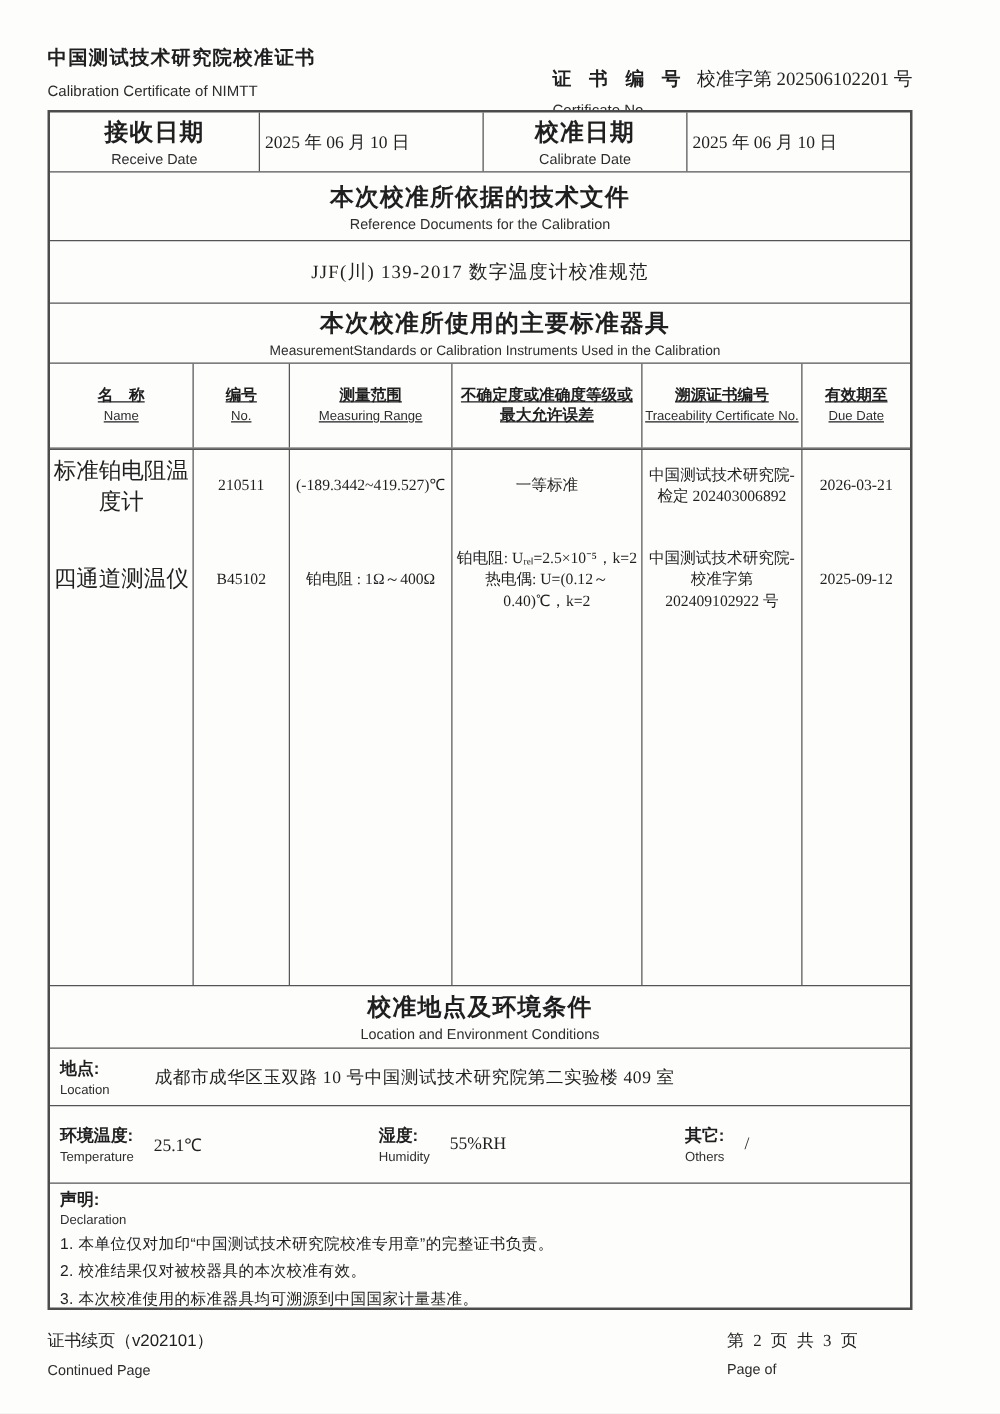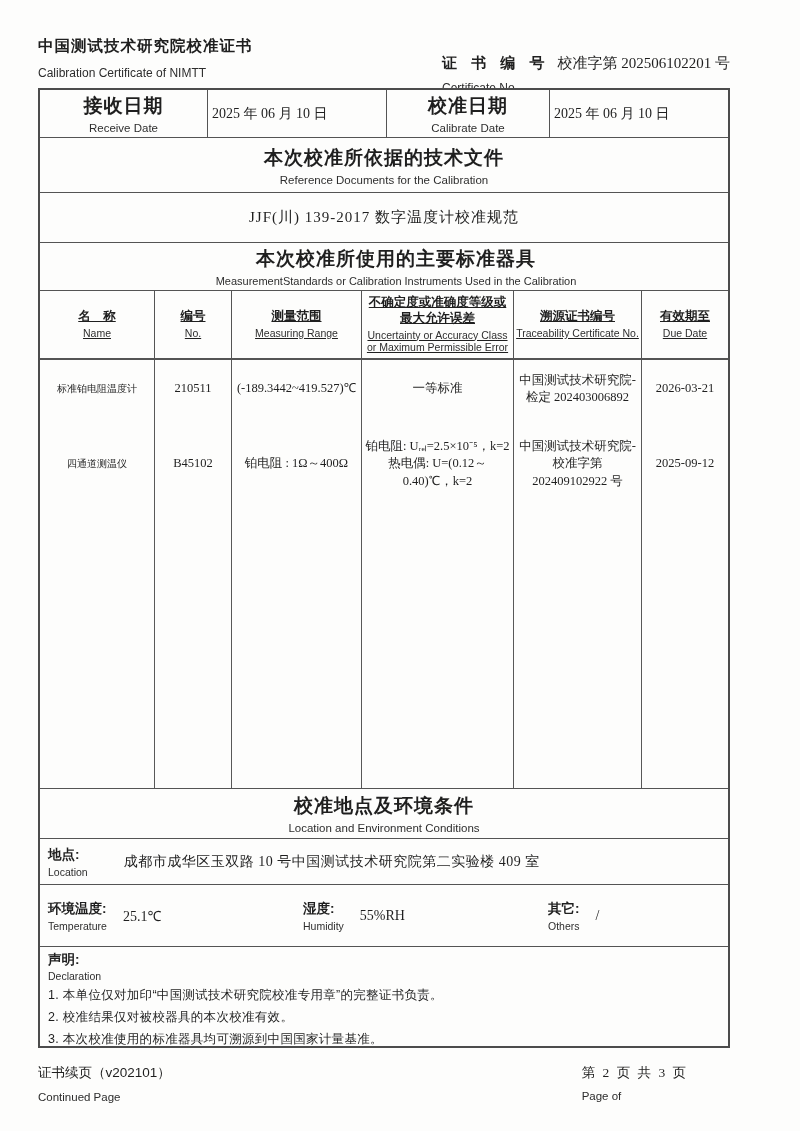--- a/index.html
+++ b/index.html
@@ -43,21 +43,21 @@
   .std-head .hcell { border-right:1px solid #545454; display:flex; flex-direction:column; justify-content:center; align-items:center; text-align:center; padding:1px 2px;text-decoration:underline; }
   .std-head .hcell:last-child { border-right:none; }
   .std-head .cn { font-size:12.5px; font-weight:600; line-height:1.25; }
   .std-head .en { font-size:10.5px; color:#2e2e2e; line-height:1.2; margin-top:2px; }
   .std-body { height:429px; }
   .std-body .bcell { border-right:1px solid #585858; display:flex; flex-direction:column; align-items:stretch; }
   .std-body .bcell:last-child { border-right:none; }
   .entry1 { min-height:58px; display:flex; flex-direction:column; justify-content:center; align-items:center; text-align:center; padding:2px 3px; }
   .entry2 { min-height:92px; display:flex; flex-direction:column; justify-content:center; align-items:center; text-align:center; padding:2px 3px; }
   .std-body .bcell { font-family:"Liberation Serif", serif; font-size:12.5px; line-height:1.4; }
-  .std-body .name-col { font-family:"Liberation Sans", sans-serif; font-size:10px; }
+  .std-body .name-col { font-family:"Liberation Sans", sans-serif; font-size:18px; }
   
   .row-loc-heading { height:50px; }
   .row-place { height:46px; display:flex; align-items:center; padding:2px 8px; }
   .lbl-block { display:flex; flex-direction:column; justify-content:center; }
   .lbl-block .cn { font-size:13.5px; font-weight:600; }
   .lbl-block .en { font-size:10.5px; color:#2e2e2e; margin-top:2px; }
   .place-value { margin-left:36px; font-size:14px; letter-spacing:0.5px; }
   .row-env { height:62px; display:flex; align-items:center; padding:2px 8px; }
   .env-group { display:flex; align-items:center; }
   .env-temp { width:255px; }
@@ -131,21 +131,20 @@
       <div class="hcell">
         <div class="cn">编号</div>
         <div class="en">No.</div>
       </div>
       <div class="hcell">
         <div class="cn">测量范围</div>
         <div class="en">Measuring Range</div>
       </div>
       <div class="hcell">
         <div class="cn">不确定度或准确度等级或最大允许误差</div>
-        <div class="en">Uncertainty or Accuracy Class or Maximum Permissible Error</div>
       </div>
       <div class="hcell">
         <div class="cn">溯源证书编号</div>
         <div class="en">Traceability Certificate No.</div>
       </div>
       <div class="hcell">
         <div class="cn">有效期至</div>
         <div class="en">Due Date</div>
       </div>
     </div>

